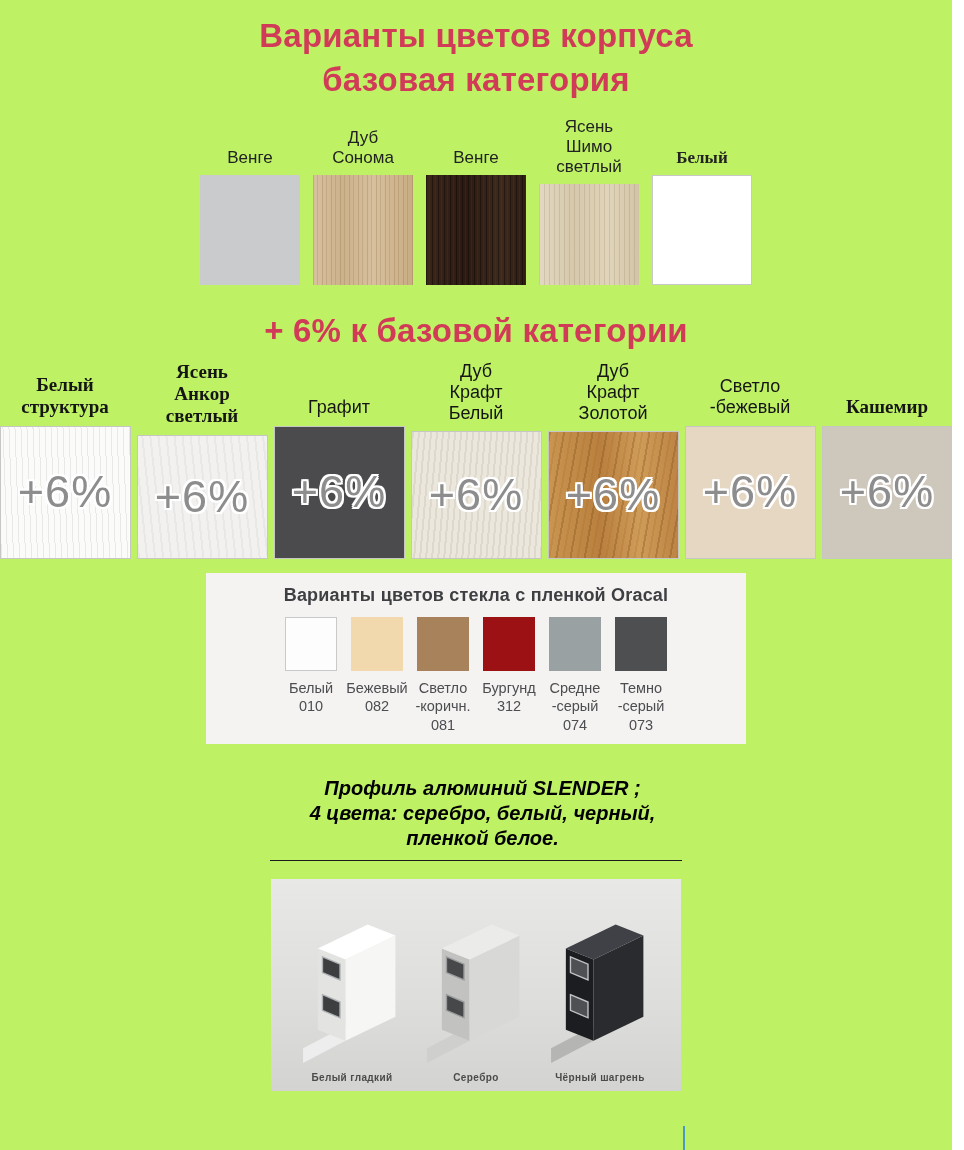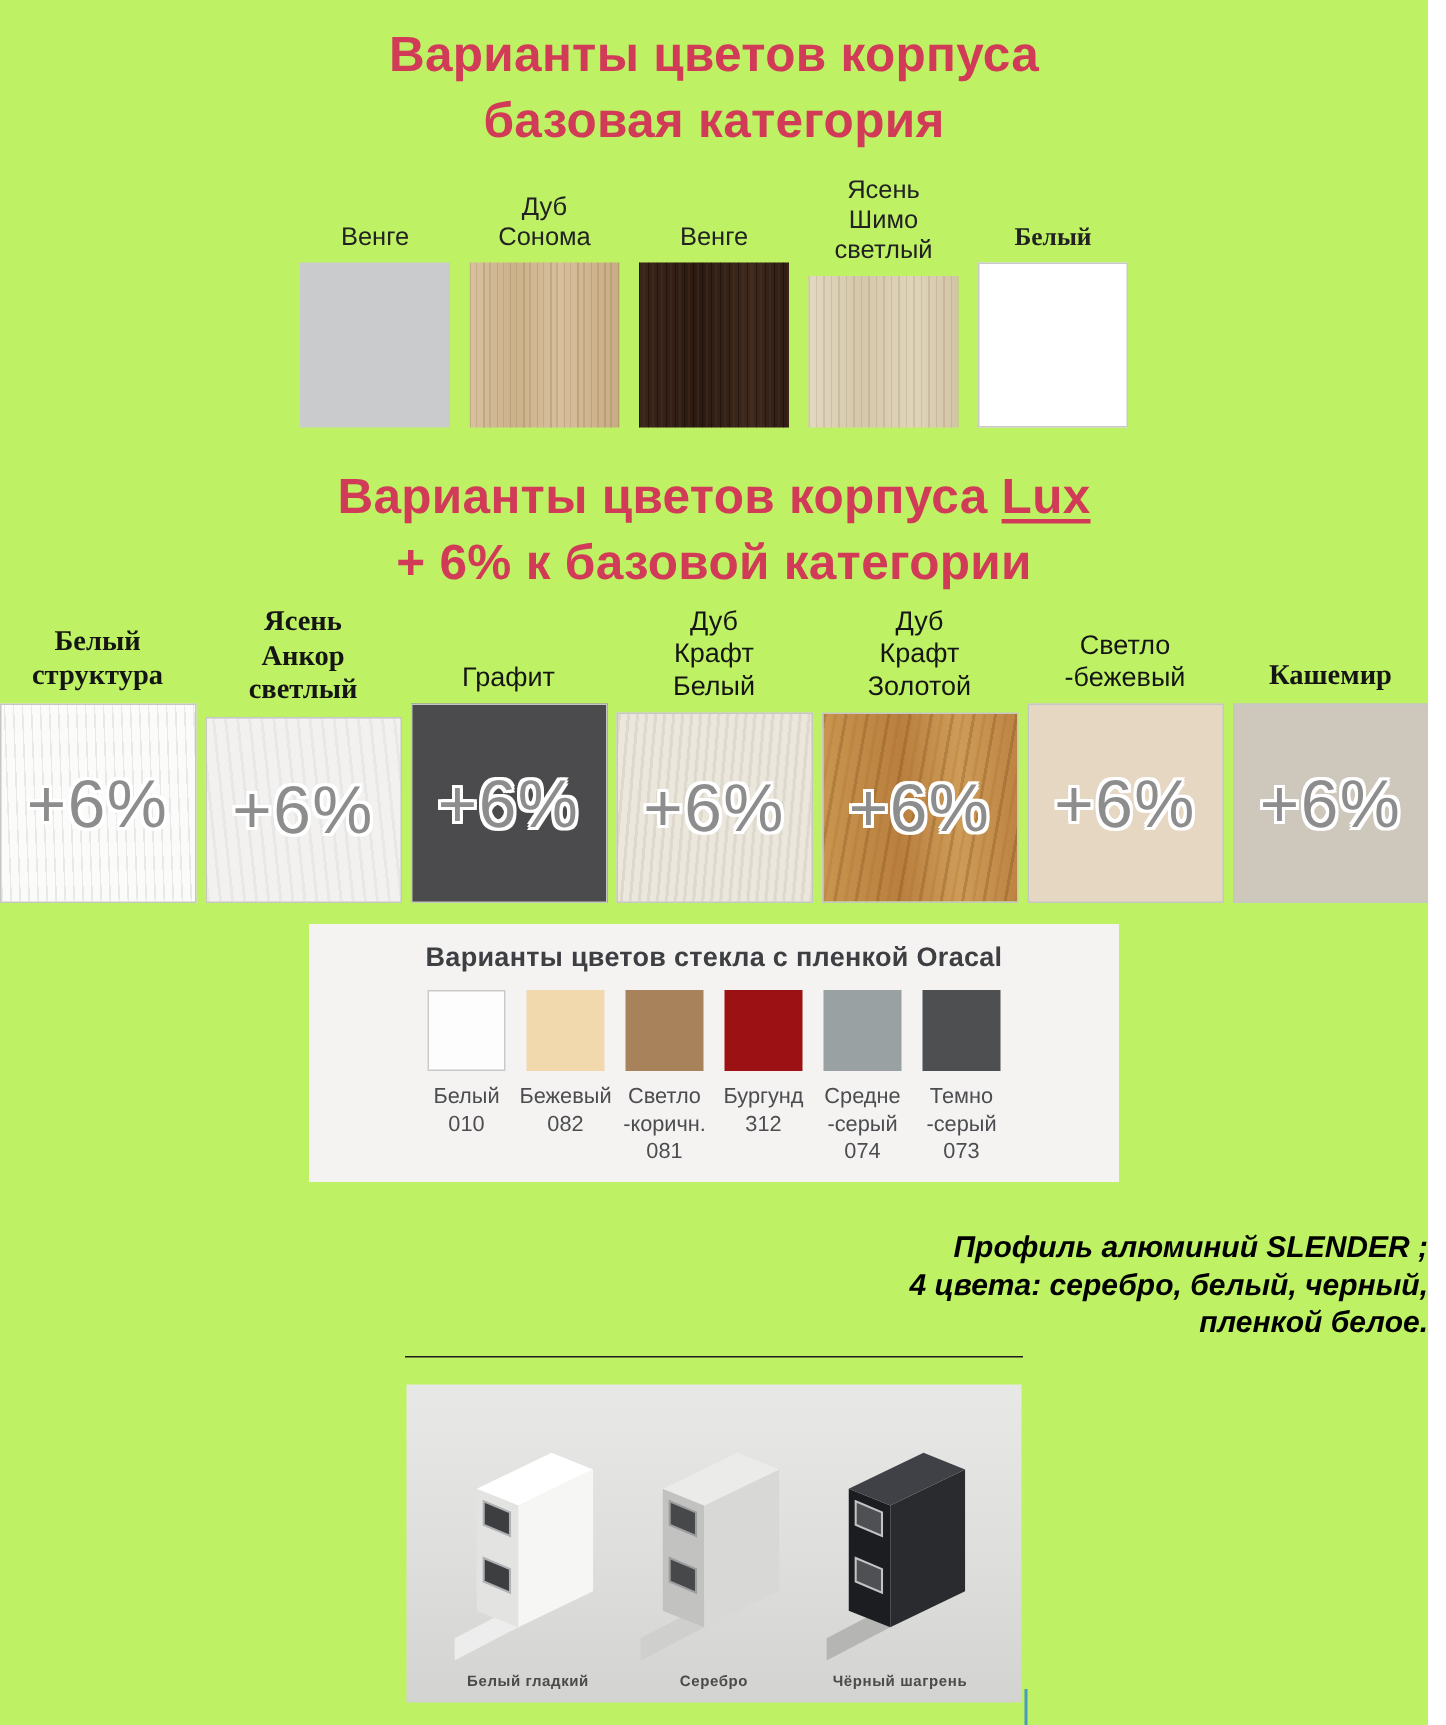--- a/index.html
+++ b/index.html
@@ -56,21 +56,21 @@
       linear-gradient(90deg,#c9954f,#b97f3e 40%,#cf9c58 70%,#bd8443);}
   
   .oracal{margin:14px auto 0;width:540px;background:#f4f3f1;padding:12px 8px 10px;box-sizing:border-box;}
   .oracal-title{text-align:center;font-weight:bold;font-size:18px;color:#3e3f43;letter-spacing:.2px;}
   .oracal-row{margin-top:11px;display:flex;justify-content:center;align-items:flex-start;gap:2px;}
   .oracal-col{width:64px;display:flex;flex-direction:column;align-items:center;}
   .oracal-swatch{width:52px;height:54px;box-sizing:border-box;}
   .oracal-lbl{margin-top:8px;font-size:14.5px;color:#4c4d51;text-align:center;
       white-space:pre-line;line-height:1.28;}
   
-  .profile-note{margin-top:32px;text-align:right;font-weight:bold;font-style:italic;
+  .profile-note{margin-top:32px;text-align:center;font-weight:bold;font-style:italic;
       font-size:20px;line-height:1.25;color:#000;padding-left:13px;}
   .rule{width:412px;border:0;border-top:1.5px solid #1c1c1c;margin:9px auto 0;}
   
   .photo{margin:18px auto 0;width:410px;height:212px;
       background:linear-gradient(180deg,#e8e8e6 0%,#dededc 55%,#d3d3d1 100%);
       display:flex;justify-content:center;align-items:flex-end;
       padding:0 14px;box-sizing:border-box;}
   .figure{display:flex;flex-direction:column;align-items:center;width:124px;}
   .figure svg{display:block;}
   .caption{font-size:10px;font-weight:bold;color:#4b4b4b;letter-spacing:.4px;
@@ -107,21 +107,20 @@
 светлый</div>
       <div class="swatch tex-shimo"></div>
     </div>
     <div class="col">
       <div class="lbl serif">Белый</div>
       <div class="swatch tex-white-plain"></div>
     </div>
   </div>
 
   <div class="main-title" style="padding-top:24px;">
-    <div><span>Варианты цветов корпуса </span><span class="lux">Lux</span></div>
     <div>+ 6% к базовой категории</div>
   </div>
 
   <div class="row lux-row">
     <div class="col">
       <div class="lbl serif">Белый
 структура</div>
       <div class="swatch tex-white-structure">
         <span class="badge">+6%</span>
       </div>

